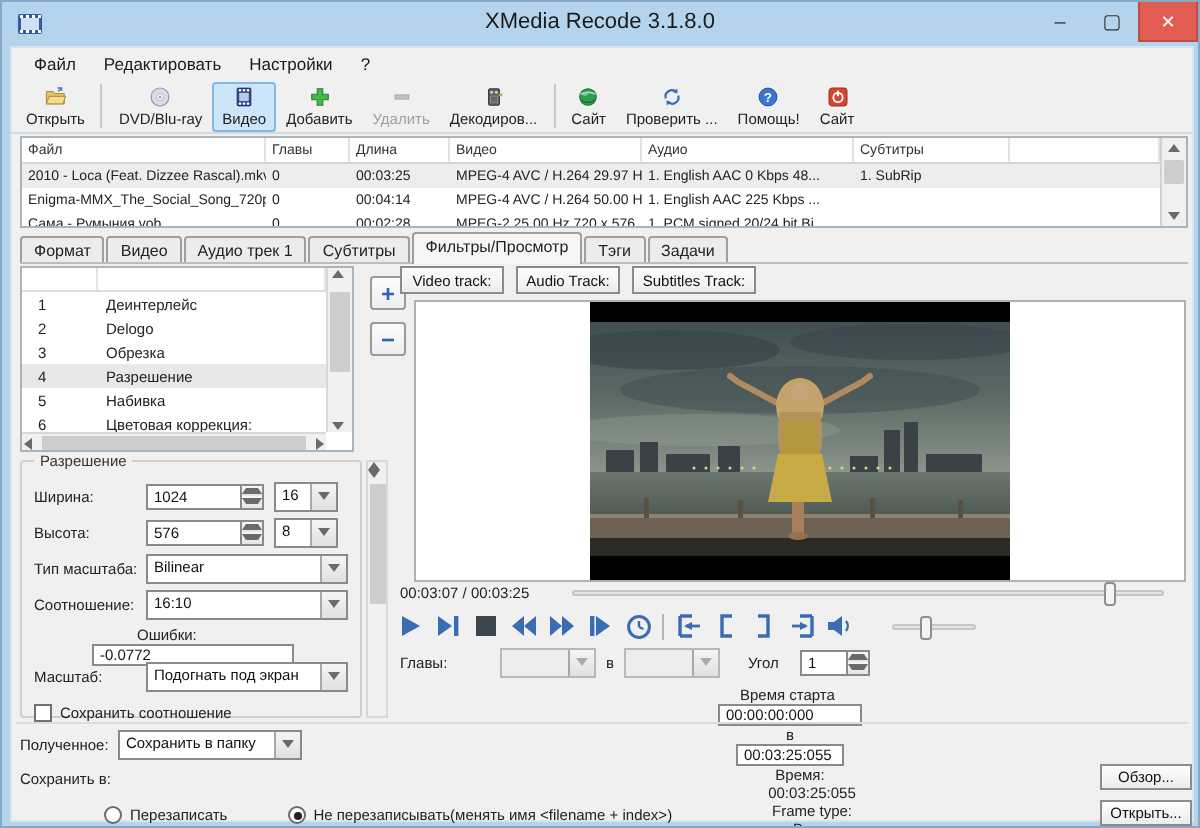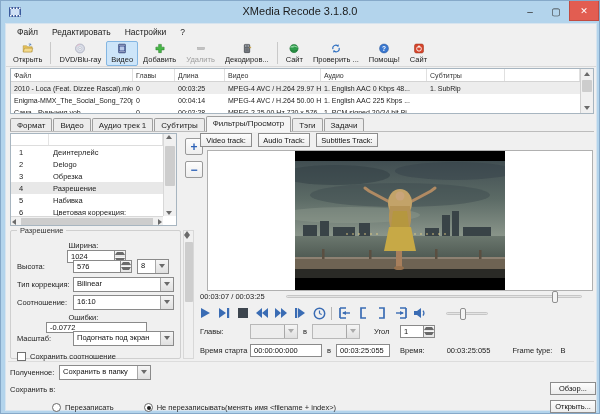--- a/index.html
+++ b/index.html
@@ -338,21 +338,21 @@
     <div class="sq-btn" style="left:179px;top:114px;">
         <span class="plus">+</span>
       </div>
     <div class="sq-btn" style="left:179px;top:137px;">
         <span class="minus">−</span>
       </div>
 
     <div class="groupbox">
       <div class="gb-title">Разрешение</div>
 
-      <div class="field-row" style="top:10px;flex-direction:column;">
+      <div class="field-row" style="top:10px;">
         <span class="f-label">Ширина:</span>
         <span class="spin">
           <input class="tinput" style="width: 48px;" value="1024">
           <span class="spinbtns">
               <div>
                 <div class="tri-u"></div>
               </div>
               <div>
                 <div class="tri-d"></div>
               </div>
@@ -375,21 +375,21 @@
                 <div class="tri-d"></div>
               </div>
             </span>
         </span>
         <span class="combo" style="width:32px;margin-left:5px;"><span>8</span><span class="drop">
               <span class="tri-d"></span>
             </span></span>
       </div>
 
       <div class="field-row" style="top:46px;">
-        <span class="f-label">Тип коррекция:</span>
+        <span class="f-label">Тип масштаба:</span>
         <span class="combo" style="width:101px;"><span>Bilinear</span><span class="drop">
               <span class="tri-d"></span>
             </span></span>
       </div>
 
       <div class="field-row" style="top:64px;">
         <span class="f-label">Соотношение:</span>
         <span class="combo" style="width:101px;"><span>16:10</span><span class="drop">
               <span class="tri-d"></span>
             </span></span>
@@ -598,21 +598,21 @@
             <div>
               <div class="tri-u"></div>
             </div>
             <div>
               <div class="tri-d"></div>
             </div>
           </span>
       </span>
     </div>
 
-    <div class="prow" style="left:194px;top:319px;right:6px;">
+    <div class="prow" style="left:194px;top:319px;right:6px;flex-direction:column;">
       <span class="static" style="width:50px;">Время старта</span>
       <input class="tinput" style="width: 72px;" value="00:00:00:000">
       <span class="static" style="margin:0 5px;">в</span>
       <input class="tinput" style="width: 54px;" value="00:03:25:055">
       <span class="static" style="margin-left:10px;">Время:</span>
       <span class="static" style="margin-left:22px;">00:03:25:055</span>
       <span class="static" style="margin-left:22px;">Frame type:</span>
       <span class="static" style="margin-left:8px;">B</span>
     </div>
 

